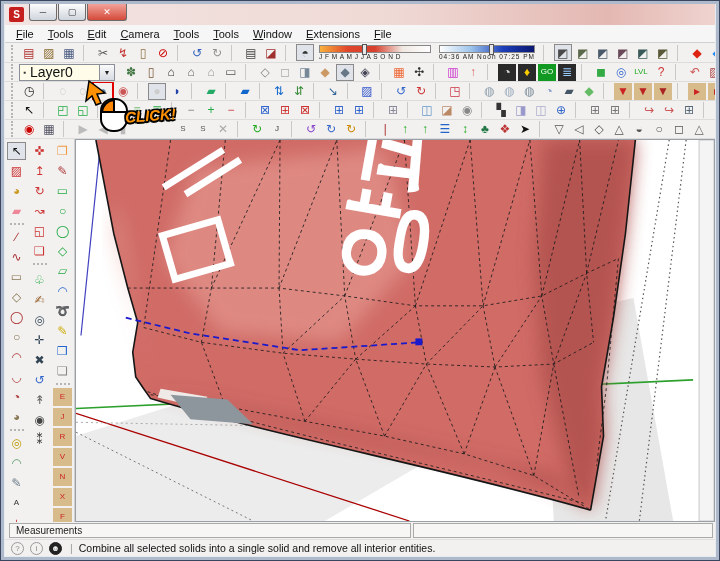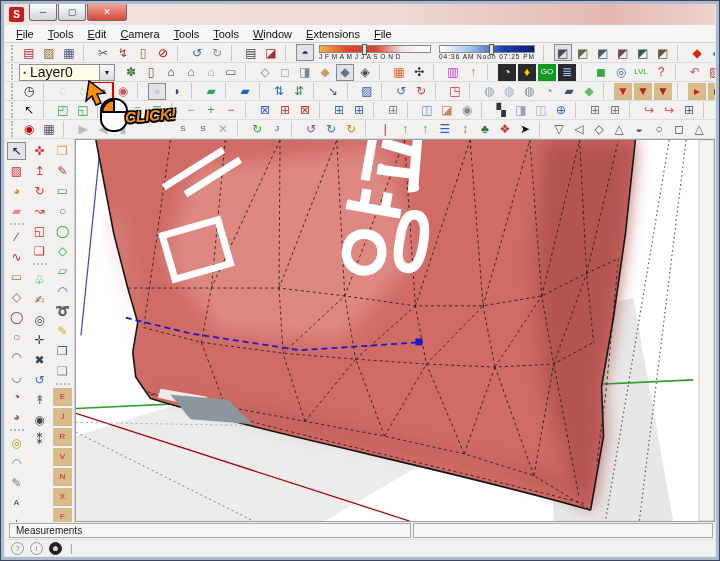--- a/index.html
+++ b/index.html
@@ -477,15 +477,16 @@
       <span>Measurements</span>
     </div>
     <div class="measure-box right"></div>
   </div>
 
   <div class="statusbar" id="statusbar">
       <span class="st-ic">?</span>
       <span class="st-ic">i</span>
       <span class="st-ic dark">☻</span>
     <span class="st-sep">|</span>
+    <span>Combine all selected solids into a single solid and remove all interior entities.</span>
   </div>
 
 </div>
 
 </body></html>

